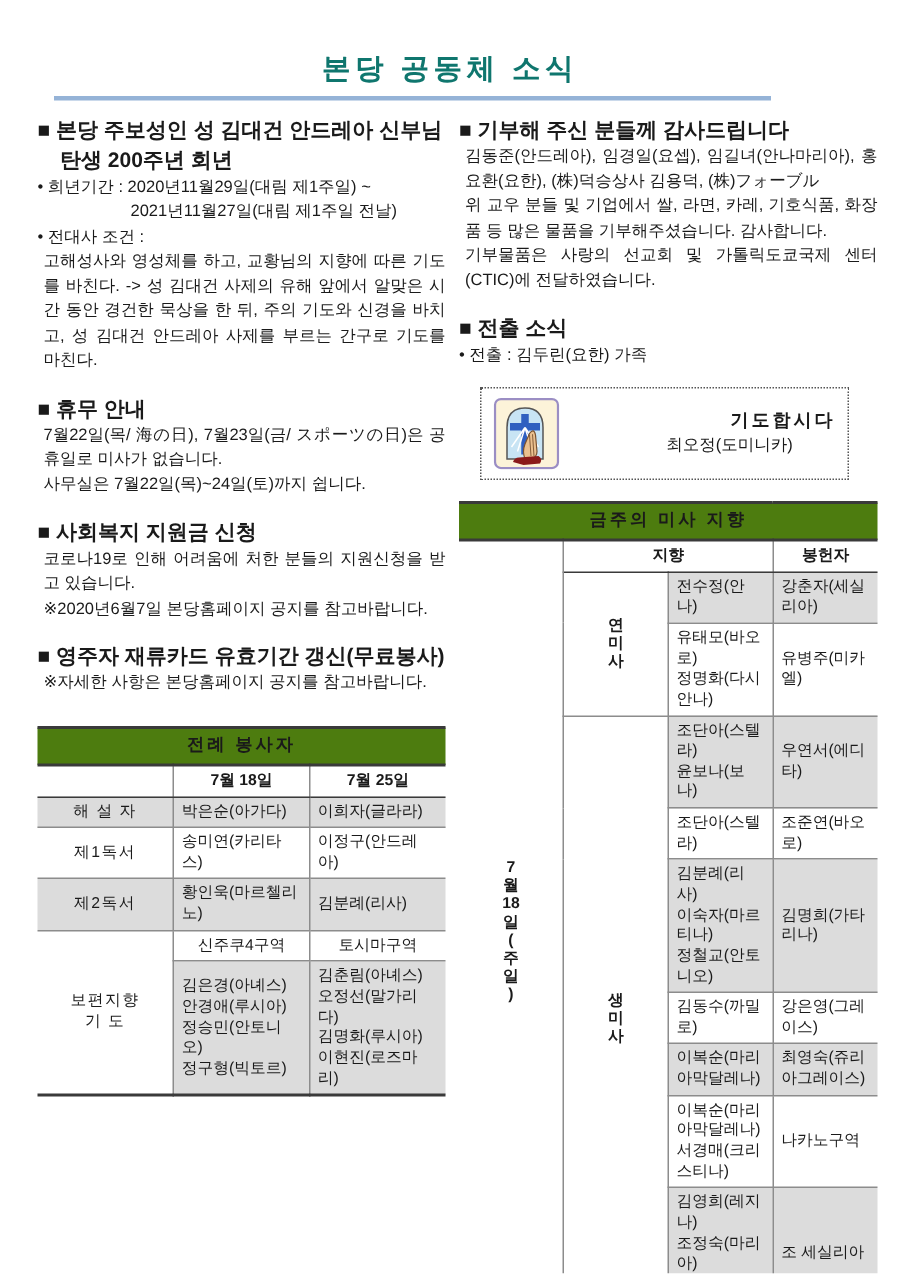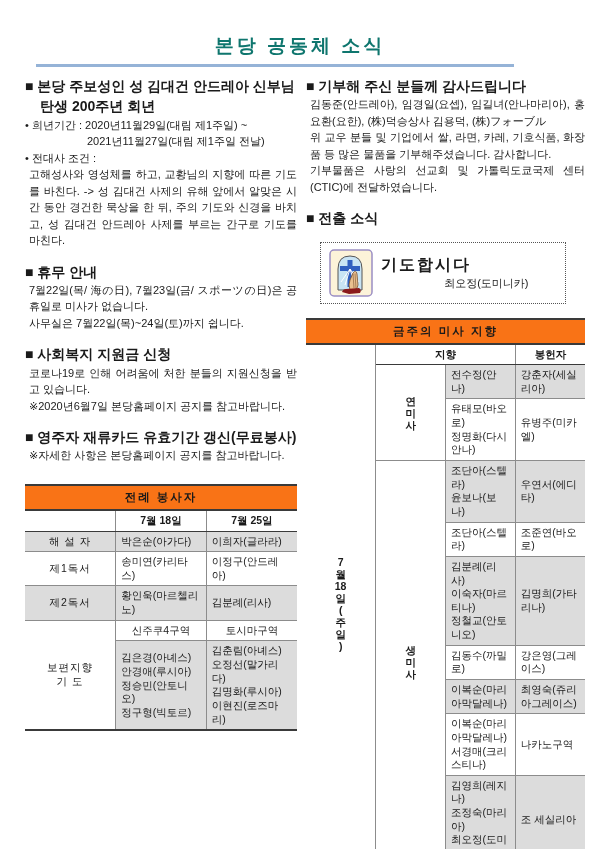--- a/index.html
+++ b/index.html
@@ -23,21 +23,21 @@
   .sec-h.indent2 { padding-left:15px; }
   .body-line { text-align:justify; }
   .hang { padding-left:62px; }
   .para { padding-left:4px; text-align:justify; }
   .pre { white-space:pre-line; }
 
   table.tbl { border-collapse:collapse; table-layout:fixed;
     border-top:2px solid #3a3a3a; border-bottom:2px solid #3a3a3a; }
   table.tbl td { border:1px solid #8c8c8c; padding:3px 5px; vertical-align:middle;
     font-size:10.5px; line-height:1.3; }
-  table.tbl td.band { background:#f97316; font-weight:bold; text-align:center;
+  table.tbl td.band { background:#4d7c0f; font-weight:bold; text-align:center;
     font-size:11.5px; border-bottom:2px solid #3a3a3a; border-left:none; border-right:none;
     padding:4px 2px; letter-spacing:2px; }
   table.tbl td.hdr { font-weight:bold; text-align:center; border-bottom:1px solid #3a3a3a;margin-top:26px; }
   table.tbl td.shade { background:#DCDCDC; }
   table.tbl td.center { text-align:center; }
   table.tbl td.vlabel { text-align:center; font-weight:bold; background:#fff;
     padding:2px 1px; line-height:1.15; }
   table.tbl td.edge-l { border-left:none; }
   table.tbl td.edge-r { border-right:none; }
 
@@ -46,21 +46,21 @@
 
   .mass { width:279px; margin-top:14px; }
   .mass td.vlabel { font-size:10.5px; }
 
   .prayer-box {
     margin:12px 0 14px 14px; width:246px;
     border:1.5px dotted #555; padding:6px 8px;
     display:flex; gap:8px; align-items:center;
   }
   .prayer-text { flex:1; font-size:11px; line-height:1.45; }
-  .prayer-title { text-align:left; font-weight:bold; font-size:16px; letter-spacing:2px; }
+  .prayer-title { text-align:right; font-weight:bold; font-size:12px; letter-spacing:2px; }
   .prayer-row { display:flex; gap:6px; justify-content:center; }
   .prayer-label { font-weight:bold; }
 </style>
 </head>
 <body>
 
 <div class="page">
   <div class="doc-title">본당 공동체 소식</div>
   <div class="title-rule"></div>
 
@@ -144,20 +144,21 @@
 
       <div class="sec">
         <div class="sec-h">■ 기부해 주신 분들께 감사드립니다</div>
         <div class="para">김동준(안드레아), 임경일(요셉), 임길녀(안나마리아), 홍요환(요한), (株)덕승상사 김용덕, (株)フォーブル</div>
         <div class="para">위 교우 분들 및 기업에서 쌀, 라면, 카레, 기호식품, 화장품 등 많은 물품을 기부해주셨습니다. 감사합니다.</div>
         <div class="para">기부물품은 사랑의 선교회 및 가톨릭도쿄국제 센터(CTIC)에 전달하였습니다.</div>
       </div>
 
       <div class="sec">
         <div class="sec-h">■ 전출 소식</div>
+        <div class="body-line">• 전출 : 김두린(요한) 가족</div>
       </div>
 
       <div class="prayer-box">
         <svg width="44" height="48" viewBox="0 0 44 48">
           <rect x="1" y="1" width="42" height="46" rx="4" fill="#FCF3D9" stroke="#9B8EC4" stroke-width="1.5"></rect>
           <path d="M9 41 V20 Q9 7 21 7 Q33 7 33 20 V41 Z" fill="#C8E4F4" stroke="#555" stroke-width="1"></path>
           <rect x="18.5" y="11" width="5" height="27" fill="#2F5FC0"></rect>
           <rect x="11" y="17" width="20" height="5" fill="#2F5FC0"></rect>
           <path d="M21 20 L12 33 M21 20 L30 33 M21 20 L16 36 M21 20 L26 36" stroke="#ffffff" stroke-width="1"></path>
           <path d="M24 24 Q27 20 28 25 L29 36 Q29 40 25 41 L21 41 Q19 36 21 31 Z" fill="#EAC08F" stroke="#7a5230" stroke-width="0.8"></path>

